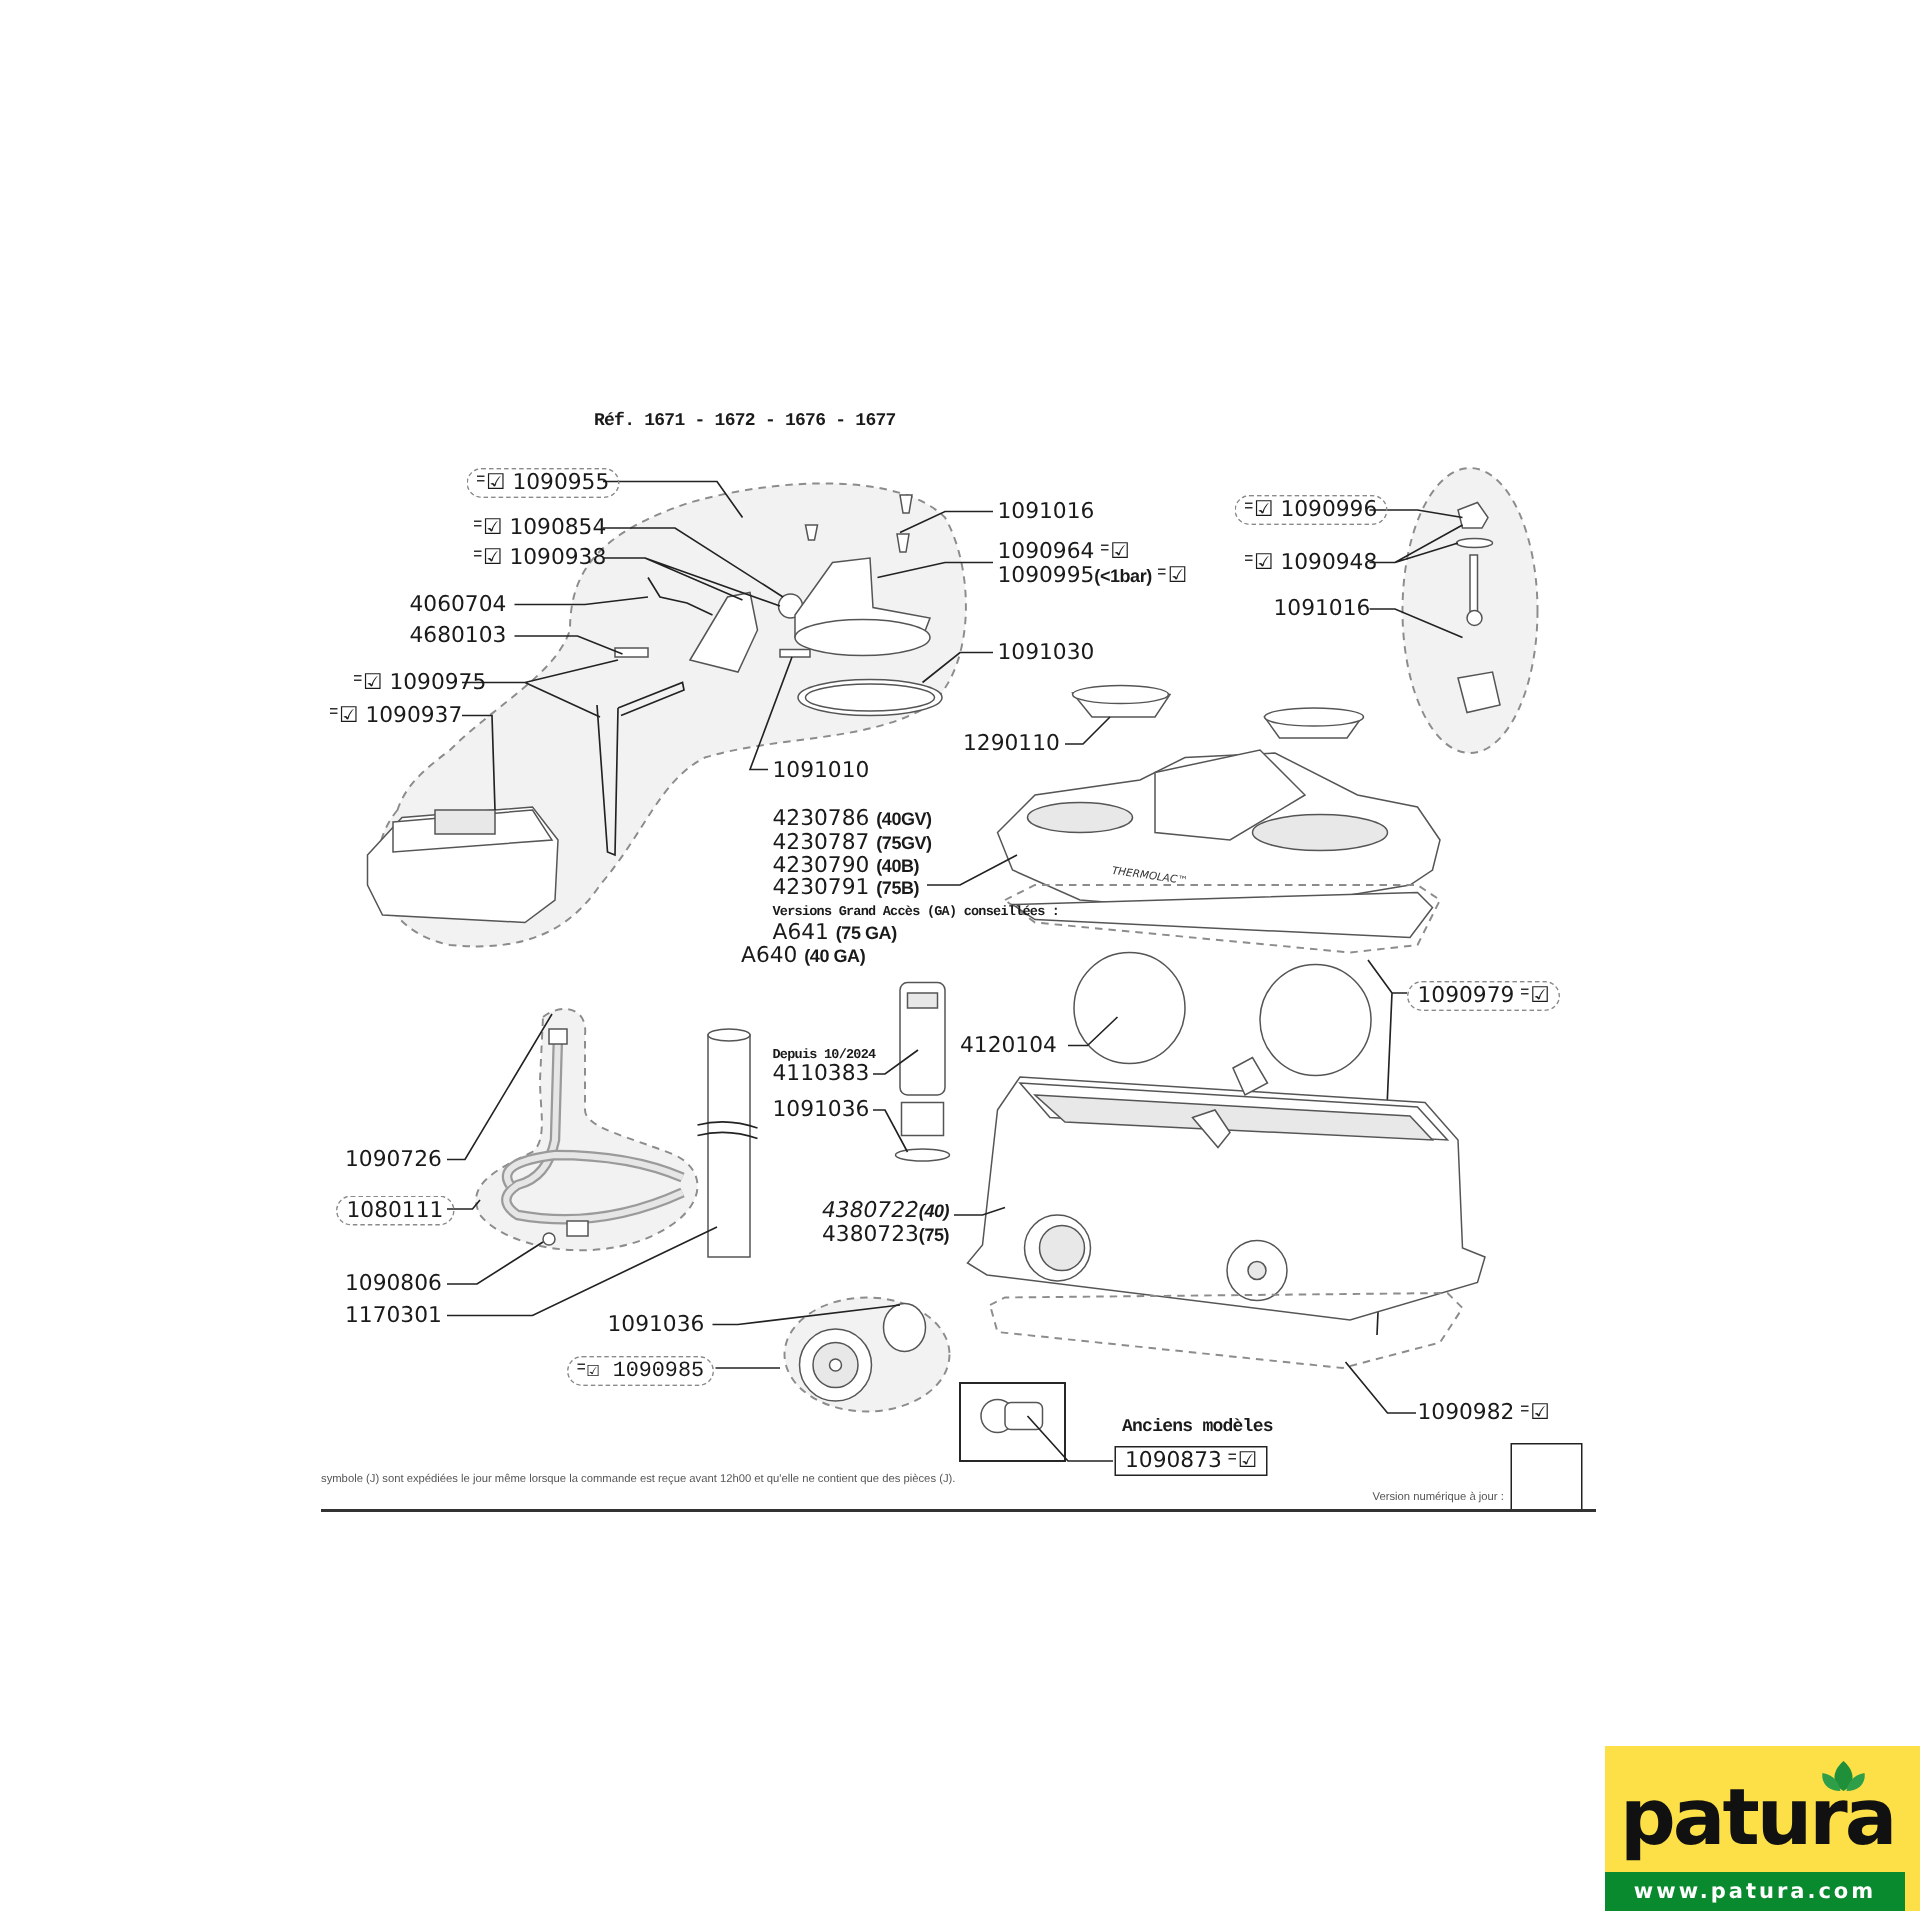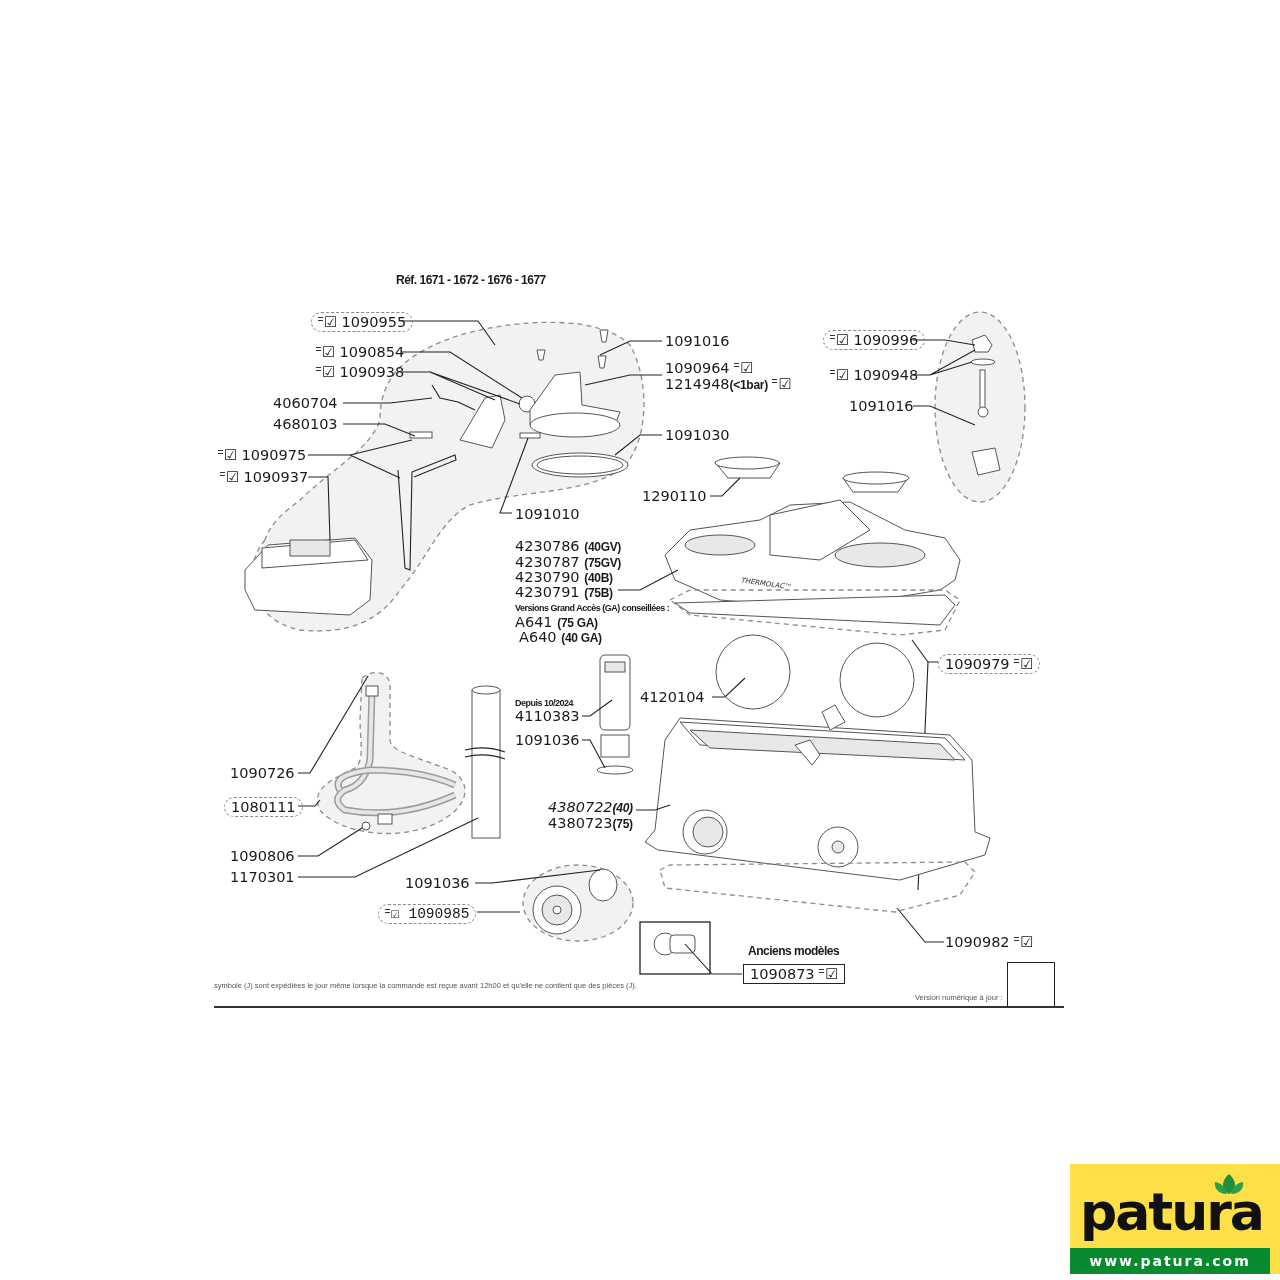--- a/index.html
+++ b/index.html
@@ -1,21 +1,21 @@
 <!DOCTYPE html>
 <html><head>
 <meta charset="utf-8">
 <style>
   html,body{margin:0;padding:0;background:#ffffff;}
   body{width:1280px;height:1280px;position:relative;overflow:hidden;font-family:"DejaVu Sans","Liberation Sans",sans-serif;color:#1a1a1a;}
   #stage{position:absolute;left:0;top:0;width:1280px;height:1280px;}
   svg#art{position:absolute;left:0;top:0;}
   .lbl{position:absolute;font-size:14.5px;line-height:16px;white-space:nowrap;color:#1a1a1a;font-family:"DejaVu Sans",sans-serif;}
   .lbl b{font-family:"Liberation Sans",sans-serif;font-weight:bold;font-size:12px;letter-spacing:-0.3px;}
-  .cond{font-family:Liberation Sans, sans-serif;font-weight:bold;letter-spacing:-0.5px;}
+  .cond{font-family:Liberation Mono, monospace;font-weight:bold;letter-spacing:-0.5px;}
   .dash{border:1.3px dashed #8a8a8a;border-radius:10px;padding:1px 6px;}
   .boxed{border:1.3px solid #222;padding:1px 6px;}
   .jwrap{display:inline-block;position:relative;padding-left:6px;}
   .jwrap::before{content:"";position:absolute;left:0;top:3px;width:5px;height:1px;background:#333;box-shadow:0 3px 0 #333;}
   #footer-text{position:absolute;left:214px;top:980px;width:770px;font-size:7.5px;line-height:12px;color:#555;font-family:"Liberation Sans",sans-serif;}
   #footer-rule{position:absolute;left:214px;top:1006px;width:850px;height:1.5px;background:#333;}
   #version-text{position:absolute;left:915px;top:993px;font-size:7.5px;color:#555;font-family:"Liberation Sans",sans-serif;}
   #qr{position:absolute;left:1007px;top:962px;width:46px;height:44px;border:1px solid #222;background:#fff;}
   #logo{position:absolute;left:1070px;top:1164px;width:214px;height:110px;background:#fde047;}
   #logo-word{position:absolute;left:10px;top:18px;font-family:"DejaVu Sans",sans-serif;font-weight:bold;font-size:52px;color:#111;letter-spacing:-2px;}
@@ -180,41 +180,41 @@
   </g>
 </svg>
 
 <div class="lbl cond" style="left:396px;top:272px;font-size:12px;">Réf. 1671 - 1672 - 1676 - 1677</div>
 
 <div class="lbl dash" style="left:311px;top:312px;"><span class="jwrap">☑</span> <span>1090955</span></div>
 <div class="lbl" style="left:316px;top:344px;"><span class="jwrap">☑</span> <span>1090854</span></div>
 <div class="lbl" style="left:316px;top:364px;"><span class="jwrap">☑</span> <span>1090938</span></div>
 <div class="lbl" style="left:273px;top:395px;">4060704</div>
 <div class="lbl" style="left:273px;top:416px;">4680103</div>
-<div class="lbl" style="left:218px;top:447px;"><span class="jwrap">☑</span> <span>1090975</span></div>
+<div class="lbl" style="left:236px;top:447px;"><span class="jwrap">☑</span> <span>1090975</span></div>
 <div class="lbl" style="left:220px;top:469px;text-align:center;"><span class="jwrap">☑</span> <span>1090937</span></div>
 
 <div class="lbl" style="left:665px;top:333px;">1091016</div>
 <div class="lbl" style="left:665px;top:360px;"><span>1090964</span> <span class="jwrap">☑</span></div>
-<div class="lbl" style="left:665px;top:376px;"><span>1214948</span><b>(&lt;1bar)</b> <span class="jwrap">☑</span></div>
+<div class="lbl" style="left:665px;top:376px;"><span>1090995</span><b>(&lt;1bar)</b> <span class="jwrap">☑</span></div>
 <div class="lbl" style="left:665px;top:427px;">1091030</div>
 <div class="lbl" style="left:642px;top:488px;">1290110</div>
 <div class="lbl" style="left:515px;top:506px;">1091010</div>
 
 <div class="lbl dash" style="left:823px;top:330px;"><span class="jwrap">☑</span> <span>1090996</span></div>
 <div class="lbl" style="left:830px;top:367px;"><span class="jwrap">☑</span> <span>1090948</span></div>
 <div class="lbl" style="left:849px;top:398px;">1091016</div>
 
 <div class="lbl" style="left:515px;top:538px;"><span>4230786</span> <b>(40GV)</b></div>
 <div class="lbl" style="left:515px;top:554px;"><span>4230787</span> <b>(75GV)</b></div>
 <div class="lbl" style="left:515px;top:569px;"><span>4230790</span> <b>(40B)</b></div>
 <div class="lbl" style="left:515px;top:584px;"><span>4230791</span> <b>(75B)</b></div>
 <div class="lbl cond" style="left:515px;top:600px;font-size:9px;">Versions Grand Accès (GA) conseillées :</div>
 <div class="lbl" style="left:515px;top:614px;"><span>A641</span> <b>(75 GA)</b></div>
-<div class="lbl" style="left:519px;top:629px;"><span>A640</span> <b>(40 GA)</b></div>
+<div class="lbl" style="left:494px;top:629px;"><span>A640</span> <b>(40 GA)</b></div>
 
 <div class="lbl" style="left:741px;top:576px;font-size:7px;font-style:italic;color:#333;transform:rotate(8deg);">THERMOLAC™</div>
 
 <div class="lbl dash" style="left:938px;top:654px;"><span>1090979</span> <span class="jwrap">☑</span></div>
 <div class="lbl" style="left:640px;top:689px;">4120104</div>
 
 <div class="lbl cond" style="left:515px;top:695px;font-size:9px;">Depuis 10/2024</div>
 <div class="lbl" style="left:515px;top:708px;">4110383</div>
 <div class="lbl" style="left:515px;top:732px;">1091036</div>
 

